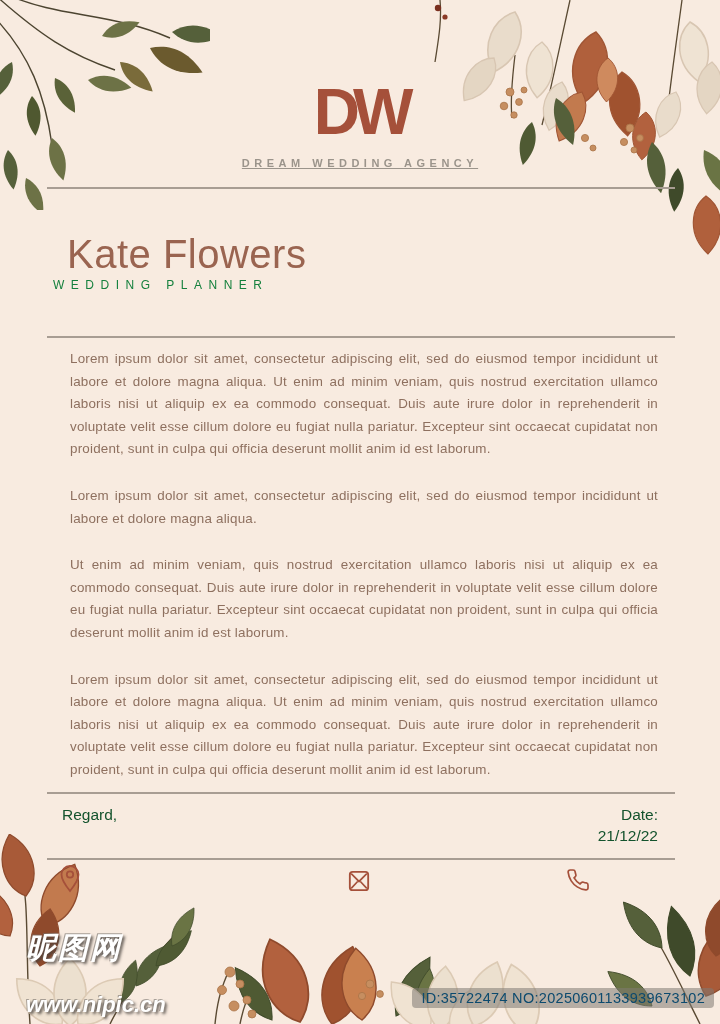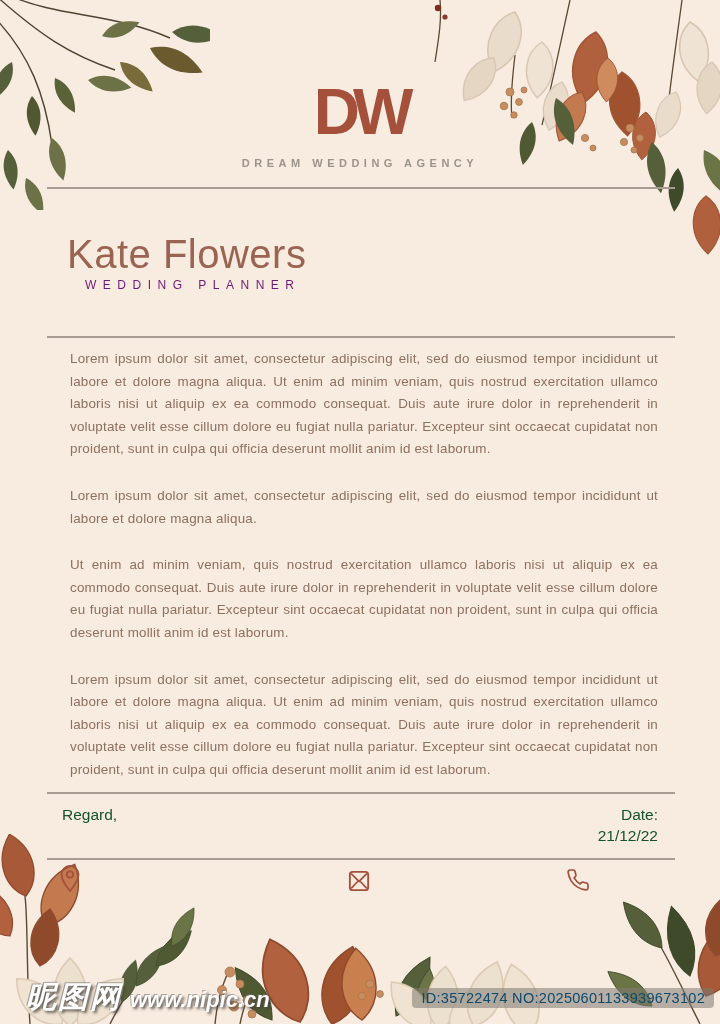--- a/index.html
+++ b/index.html
@@ -12,31 +12,31 @@
   
   .logo{
     top:80px;left:0;width:720px;text-align:center;
     font-weight:700;font-size:64px;line-height:1;
     letter-spacing:-7px;padding-right:7px;
     color:#a5503a;z-index:2;
   }
   .agency{
     top:157px;left:0;width:720px;text-align:center;
     font-weight:700;font-size:11px;letter-spacing:4.5px;
-    color:#9b948b;z-index:2;
+    color:#9b948b;z-index:2;text-decoration:underline;
   }
   .rule{height:2px;background:#a89d93;left:47px;width:628px;z-index:2;}
   .rule1{top:187px;}
   .rule2{top:336px;}
   .rule3{top:792px;}
   .rule4{top:858px;}
   
   .title{top:232px;left:37px;z-index:2;}
   .title-name{font-size:40px;color:#9a6450;letter-spacing:0.5px;line-height:1.1;margin-left:30px;}
-  .title-sub{margin-left:48px;margin-top:2px;font-size:12px;letter-spacing:6.5px;color:#701a75;}
+  .title-sub{margin-left:16px;margin-top:2px;font-size:12px;letter-spacing:6.5px;color:#15803d;}
   
   .letter{top:348px;left:62px;width:596px;z-index:2;}
   .letter p{
     margin:0 0 24px 8px;font-size:13.4px;line-height:22.6px;
     color:#8e705f;text-align:justify;letter-spacing:0.2px;
   }
   
   .signoff{top:804px;left:62px;width:596px;display:flex;justify-content:space-between;z-index:2;}
   .signoff div{font-size:15.5px;line-height:21px;color:#14532d;}
   .signoff .date-block{text-align:right;}
@@ -48,20 +48,21 @@
   
   .floral{z-index:1;pointer-events:none;}
   .fl-top-left{top:0;left:0;}
   .fl-top-bouquet{top:0;left:420px;}
   .fl-bottom{top:834px;left:0;}
   
   .wm-left{
     left:26px;bottom:6px;z-index:3;display:flex;align-items:baseline;gap:8px;
     font-style:italic;font-weight:700;color:#ffffff;
     text-shadow:2px 2px 3px rgba(70,65,60,0.85), -1px -1px 0 rgba(120,115,110,0.6);
+    flex-direction:column;
   }
   .wm-cn{font-size:30px;letter-spacing:2px;font-family:"DejaVu Sans", sans-serif;}
   .wm-url{font-size:22px;margin-top:15px;}
   .wm-right{
     right:6px;bottom:16px;z-index:3;
     background:rgba(128,122,115,0.55);border-radius:4px;
     padding:2px 9px;color:#0c4a6e;font-size:14.5px;letter-spacing:0.3px;
   }
 </style>
 </head>

